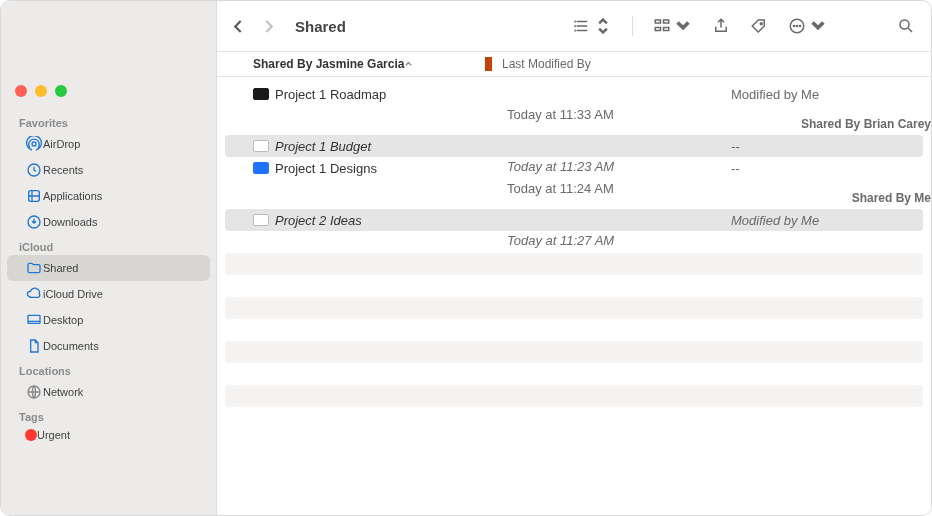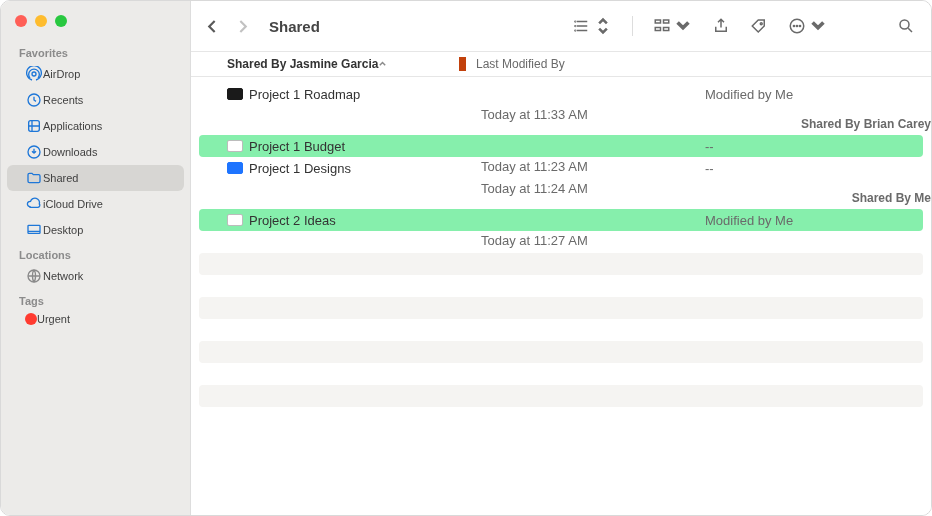--- a/index.html
+++ b/index.html
@@ -17,27 +17,28 @@
     height: 516px;
     border: 1px solid #d9d9d9;
     border-radius: 10px;
     overflow: hidden;
     display: flex;
     flex-direction: row;
     background: #fff;
   }
   
   .sidebar {
-    width: 190px;
+    width: 216px;
     background: #ecebe9;
     display: flex;
     flex-direction: column;
     padding-top: 8px;
     border-right: 1px solid #ddd;
     height: 100%;
+    justify-content: center;
   }
   .traffic-lights {
     display: flex;
     gap: 8px;
     padding: 6px 0 14px 14px;
   }
   .tl { width: 12px; height: 12px; border-radius: 50%; }
   .tl.red { background: #ff5f57; }
   .tl.yellow { background: #febc2e; }
   .tl.green { background: #28c840; }
@@ -133,21 +134,21 @@
     color: #6a6a6a;
     padding: 12px 0 4px 36px;
     text-align: right;
   }
   .row {
     display: flex;
     align-items: center;
     height: 22px;
     padding-left: 14px;
   }
-  .row.striped { background: #86efac; border-radius: 4px; margin: 0 8px; padding-left: 6px;}
+  .row.striped { background: #e5e5e5; border-radius: 4px; margin: 0 8px; padding-left: 6px; font-style: italic;}
   .row.striped .c-name { padding-left: 0;}
   .file-icon {
     width: 16px; height: 12px; border: 1px solid #999; border-radius: 2px;
     background: #fff; flex-shrink: 0; margin-right: 6px;
   }
   .file-icon.dark { background: #1a1a1a; border-color:#1a1a1a; }
   .file-icon.spread { background: linear-gradient(#fff,#fff); border-color:#bcbcbc; }
   .file-icon.blue { background: #1e74ff; border-color:#1e74ff; }
   .c-name { flex: 0 0 254px; display:flex; align-items:center; padding-left: 0;}
   .c-date { flex: 0 0 224px; color: #6a6a6a; margin-top: 40px; }
@@ -201,20 +202,21 @@
     <div class="side-item">
       <span class="side-icon">
         <svg viewBox="0 0 24 24" fill="none" stroke="currentColor" stroke-width="2">
             <circle cx="12" cy="12" r="9"></circle>
             <path d="M12 7v7m0 0l-3-3m3 3l3-3"></path>
           </svg>
       </span>
       <span class="label">Downloads</span>
     </div>
 
+    <div class="section-label">iCloud</div>
     <div class="side-item selected">
       <span class="side-icon">
         <svg viewBox="0 0 24 24" fill="none" stroke="currentColor" stroke-width="2">
             <path d="M3 7a2 2 0 0 1 2-2h4l2 2h8a2 2 0 0 1 2 2v8a2 2 0 0 1-2 2H5a2 2 0 0 1-2-2z"></path>
           </svg>
       </span>
       <span class="label">Shared</span>
     </div>
     <div class="side-item">
       <span class="side-icon">
@@ -225,20 +227,29 @@
       <span class="label">iCloud Drive</span>
     </div>
     <div class="side-item">
       <span class="side-icon">
         <svg viewBox="0 0 24 24" fill="none" stroke="currentColor" stroke-width="2">
             <rect x="3" y="5" width="18" height="12" rx="1"></rect>
             <path d="M3 14h18"></path>
           </svg>
       </span>
       <span class="label">Desktop</span>
+    </div>
+    <div class="side-item">
+      <span class="side-icon">
+        <svg viewBox="0 0 24 24" fill="none" stroke="currentColor" stroke-width="2">
+            <path d="M7 3h7l4 4v14H7z"></path>
+            <path d="M14 3v4h4"></path>
+          </svg>
+      </span>
+      <span class="label">Documents</span>
     </div>
 
     <div class="section-label">Locations</div>
     <div class="side-item">
       <span class="side-icon" style="color:#8a8a8a">
         <svg viewBox="0 0 24 24" fill="none" stroke="currentColor" stroke-width="2">
             <circle cx="12" cy="12" r="9"></circle>
             <path d="M3 12h18M12 3c3 3 3 15 0 18M12 3c-3 3-3 15 0 18"></path>
           </svg>
       </span>

